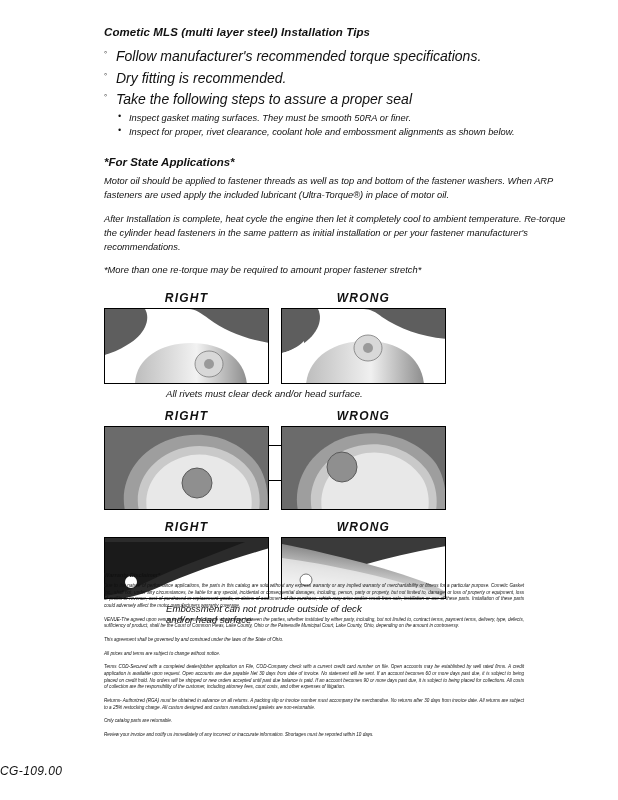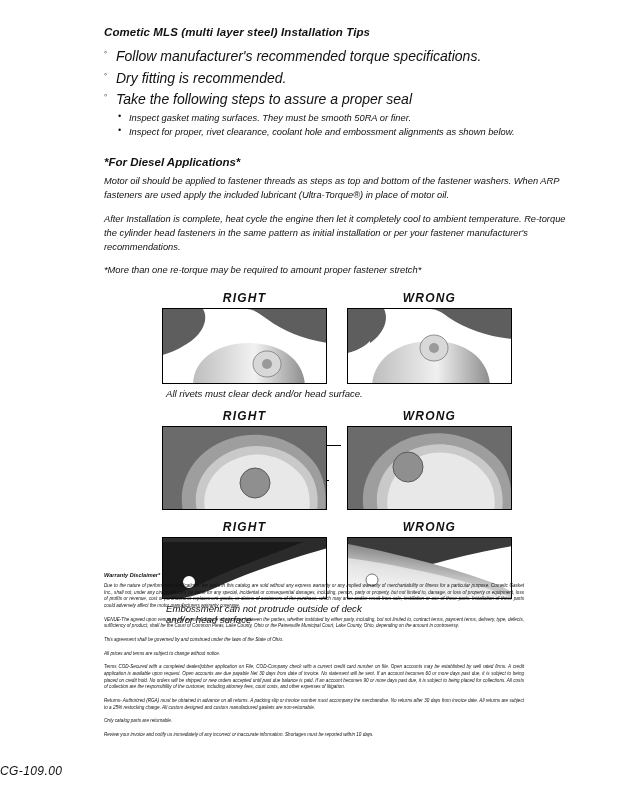--- a/index.html
+++ b/index.html
@@ -66,22 +66,22 @@
     line-height: 1.5;
     margin: 0 0 10px 0;
   }
   p.note { font-size: 9.3px; margin: 0 0 4px 0; }
 
   
   .figures { margin-top: 16px; position: relative; }
 
   .fig-row {
     display: flex;
-    gap: 20px;
-    justify-content: center;
+    gap: 12px;
+    justify-content: flex-start;
   }
   .fig-col { width: 165px; }
   .fig-label {
     text-align: center;
     font-size: 12px;
     font-weight: bold;
     letter-spacing: 1.2px;
     margin-bottom: 3px;
   }
   .fig-box {
@@ -151,22 +151,22 @@
   <ul class="bullets">
     <li>Follow manufacturer's recommended torque specifications.</li>
     <li>Dry fitting is recommended.</li>
     <li>Take the following steps to assure a proper seal</li>
   </ul>
   <ul class="sub">
     <li>Inspect gasket mating surfaces.  They must be smooth 50RA or finer.</li>
     <li>Inspect for proper, rivet clearance, coolant hole and embossment alignments as shown below.</li>
   </ul>
 
-  <h2 class="subhead">*For Diesel Applications*</h2>
-  <p class="body">Motor oil should be applied to fastener threads as steps as top and bottom of the fastener washers. When ARP fasteners are used apply the included lubricant (Ultra-Torque®) in place of motor oil.</p>
+  <h2 class="subhead">*For State Applications*</h2>
+  <p class="body">Motor oil should be applied to fastener threads as well as top and bottom of the fastener washers. When ARP fasteners are used apply the included lubricant (Ultra-Torque®) in place of motor oil.</p>
   <p class="body">After Installation is complete, heat cycle the engine then let it completely cool to ambient temperature. Re-torque the cylinder head fasteners in the same pattern as initial installation or per your fastener manufacturer's recommendations.</p>
   <p class="note">*More than one re-torque may be required to amount proper fastener stretch*</p>
 
   <div class="figures">
 
     <div class="fig-row">
       <div class="fig-col">
         <div class="fig-label">RIGHT</div>
         <div class="fig-box">
           <svg viewBox="0 0 165 76" width="165" height="76" preserveAspectRatio="none">

